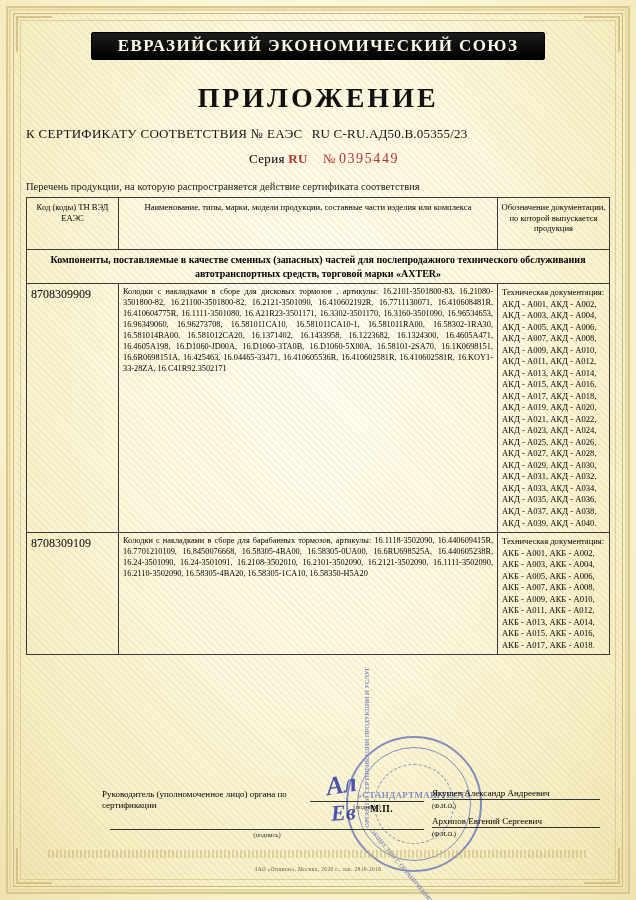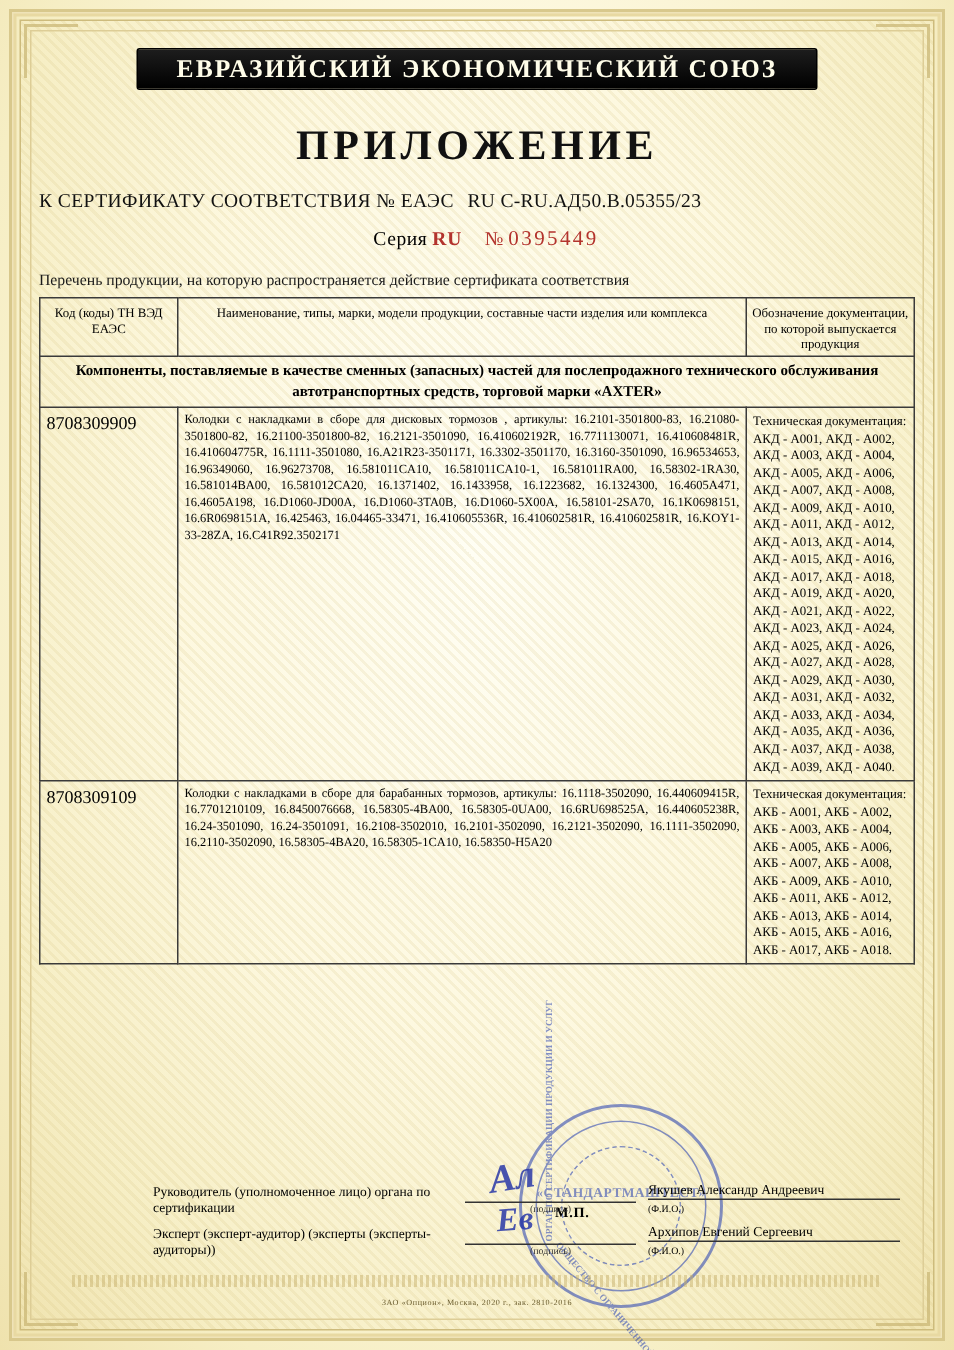--- a/index.html
+++ b/index.html
@@ -141,21 +141,21 @@
   table.main th, table.main td {
     border: 1px solid #3a3a3a;
     vertical-align: top;
     padding: 3px 4px;
   }
   table.main th {
     text-align: center;
     font-weight: normal;
     font-size: 8.6px;
     line-height: 1.25;
-    padding: 4px 3px 2px;
+    padding: 4px 3px 15px;
   }
   .col-code { width: 92px; }
   .col-name { width: auto; }
   .col-doc  { width: 112px; }
 
   td.code-cell {
     font-size: 12px;
     line-height: 1.3;
   }
   td.name-cell {
@@ -403,21 +403,20 @@
           <div class="sign-line"></div>
           <div class="sign-hint">(подпись)</div>
         </div>
         <div class="sign-name">
           <span class="nm">Якушев Александр Андреевич</span>
           <span class="fio-hint">(Ф.И.О.)</span>
         </div>
       </div>
 
       <div class="sign-row">
-        <div class="sign-role">Эксперт (эксперт-аудитор) (эксперты (эксперты-аудиторы))</div>
         <div class="sign-mid">
           <div class="sign-line"></div>
           <div class="sign-hint">(подпись)</div>
         </div>
         <div class="sign-name">
           <span class="nm">Архипов Евгений Сергеевич</span>
           <span class="fio-hint">(Ф.И.О.)</span>
         </div>
       </div>
 

